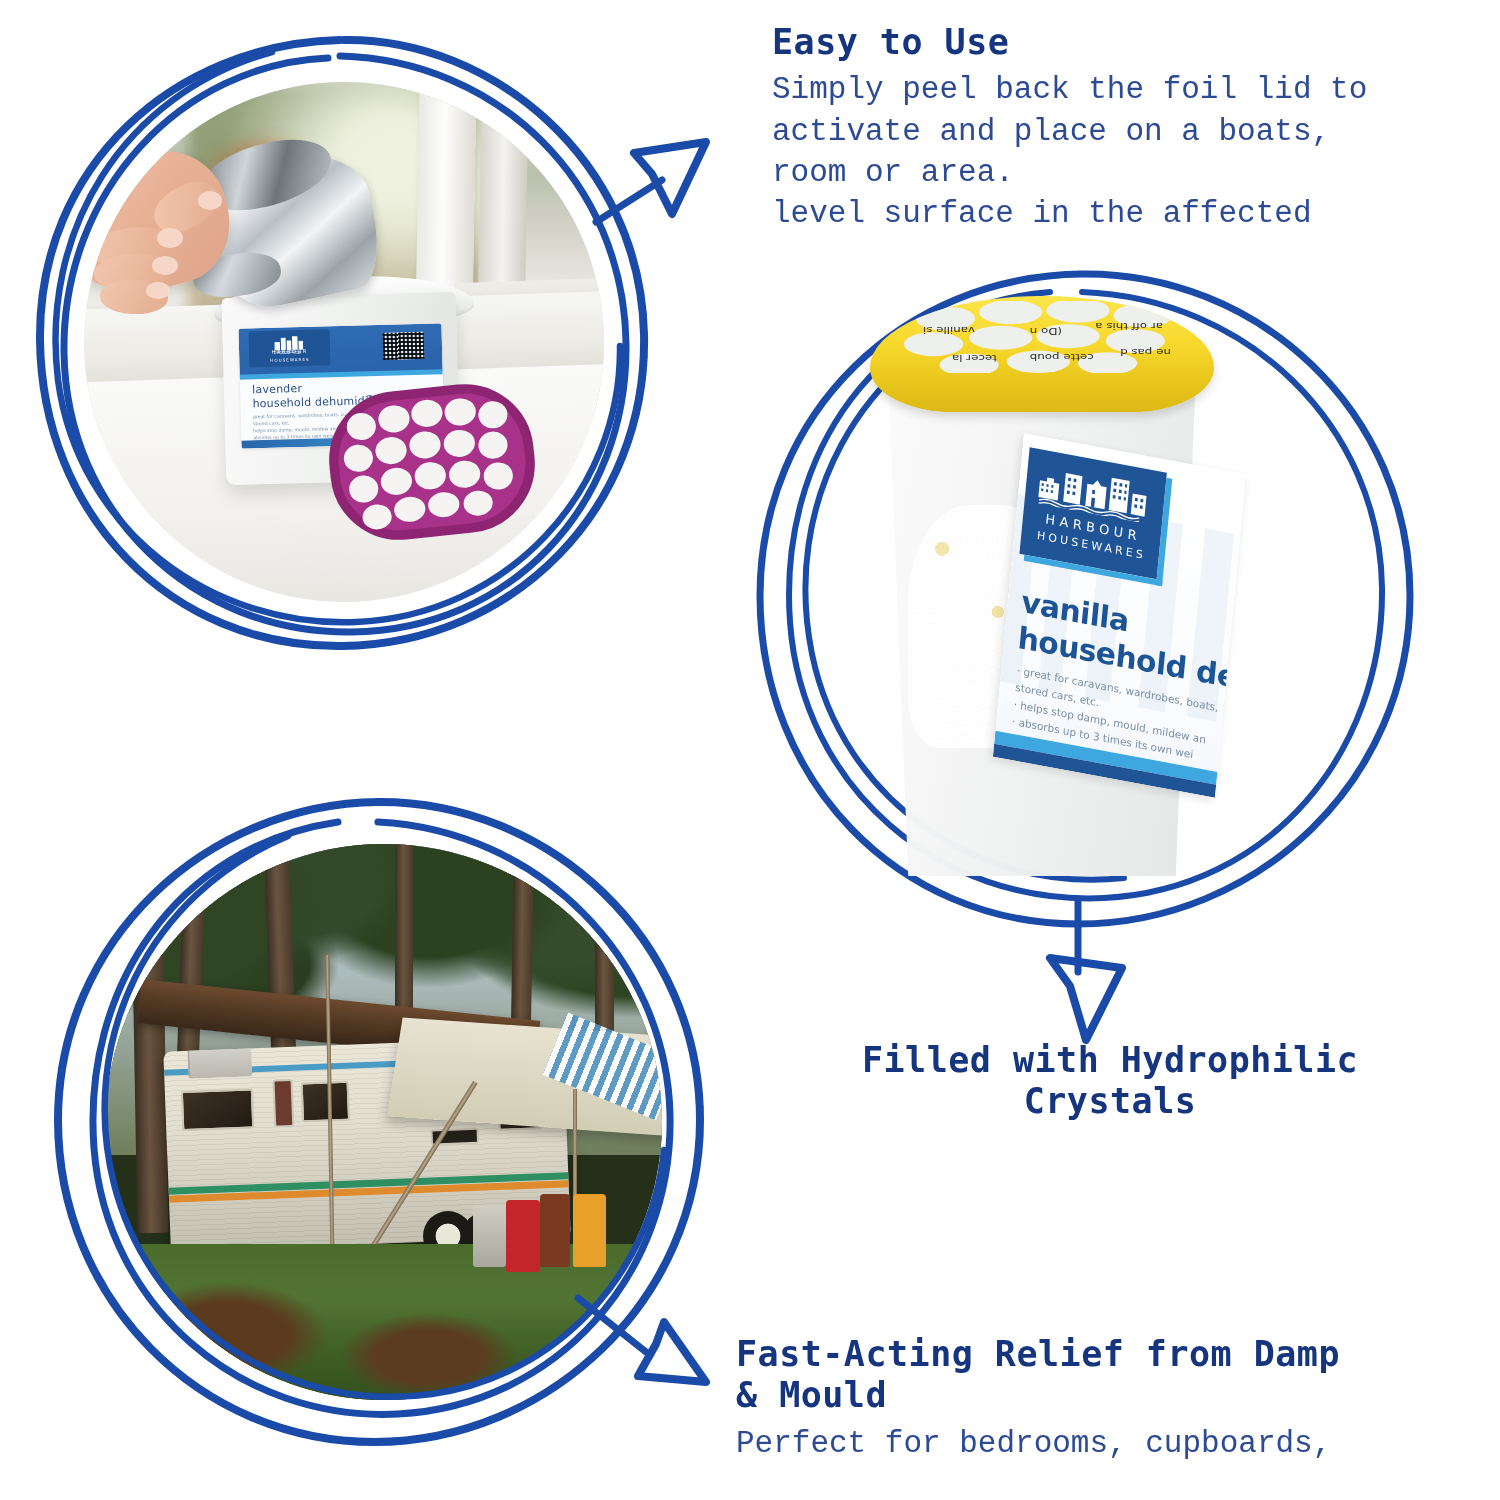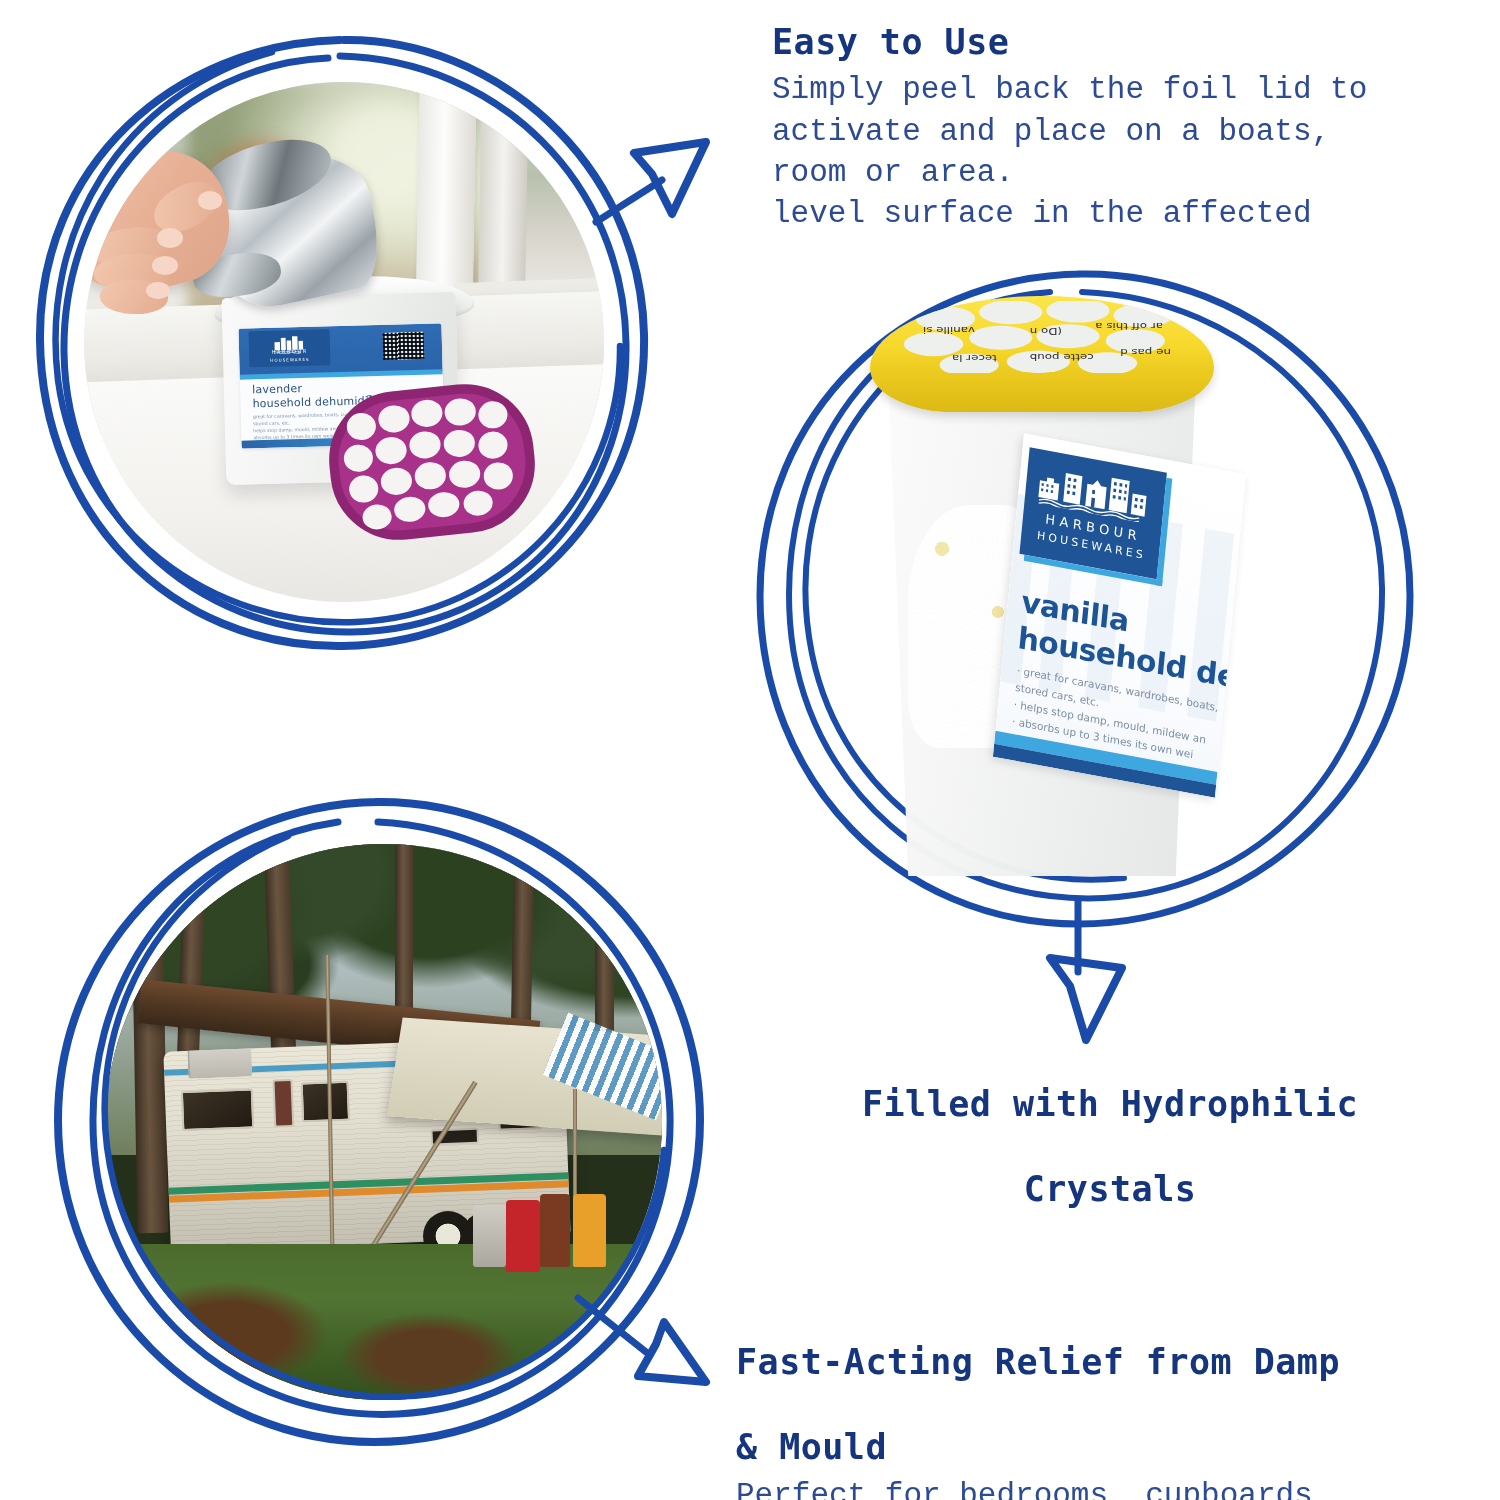--- a/index.html
+++ b/index.html
@@ -28,21 +28,21 @@
   }
   .bd {
     font-family: "DejaVu Sans Mono", "Liberation Mono", monospace;
     font-weight: normal;
     color: #2c4b94;
     font-size: 31px;
     line-height: 1.33;
     letter-spacing: 0px;
   }
   .bd span.ln { display: block; white-space: pre; font-family: Liberation Mono, monospace; }
-  .hd span.ln { display: block; white-space: pre; margin-top: 44px; }
+  .hd span.ln { display: block; white-space: pre; }
   .ctr { text-align: center; }
 
   
   .circle-unit { position: absolute; }
   .photo-clip {
     position: absolute;
     border-radius: 50%;
     overflow: hidden;
   }
   .rings { position: absolute; left: 0; top: 0; pointer-events: none; }
@@ -729,21 +729,21 @@
 
   <div class="arrow" style="left:576px; top:1296px; width:180px; height:130px;">
     <svg width="180" height="130" viewBox="0 0 180 130">
       <g stroke="#1b4ba8" fill="none" stroke-linecap="round" stroke-linejoin="round">
         <path stroke-width="7" d="M2 2 L 70 56"></path>
         <path stroke-width="8" d="M88 26 L 130 86 L 62 80 L 80 48 Z"></path>
       </g>
     </svg>
   </div>
 
-  <div class="txtblock" style="left:736px; top:1298px; width:750px;">
+  <div class="txtblock" style="left:736px; top:1334px; width:750px;">
     <div class="hd">
       <span class="ln">Fast-Acting Relief from Damp</span>
       <span class="ln">&amp; Mould</span>
     </div>
     <div class="bd" style="margin-top:6px;">
       <span class="ln">Perfect for bedrooms, cupboards,</span>
     </div>
   </div>
 
 </div>

